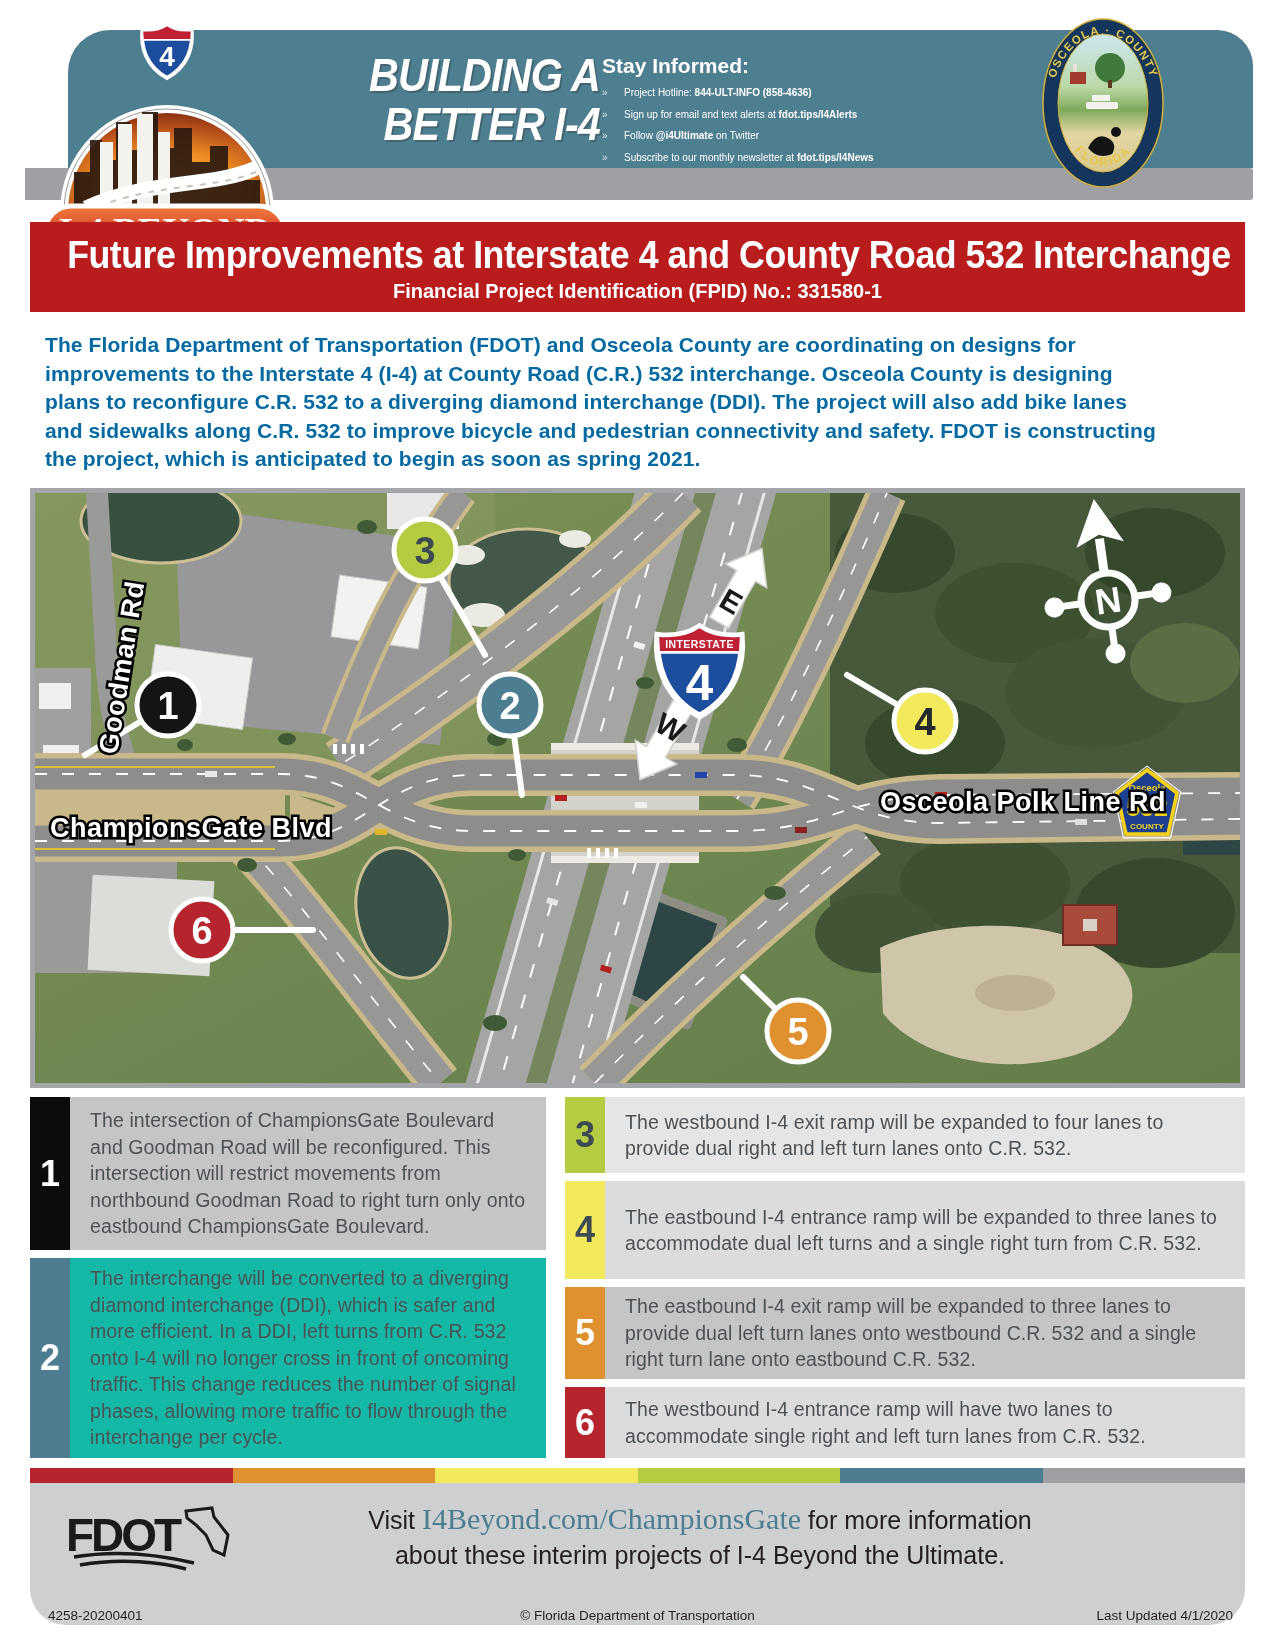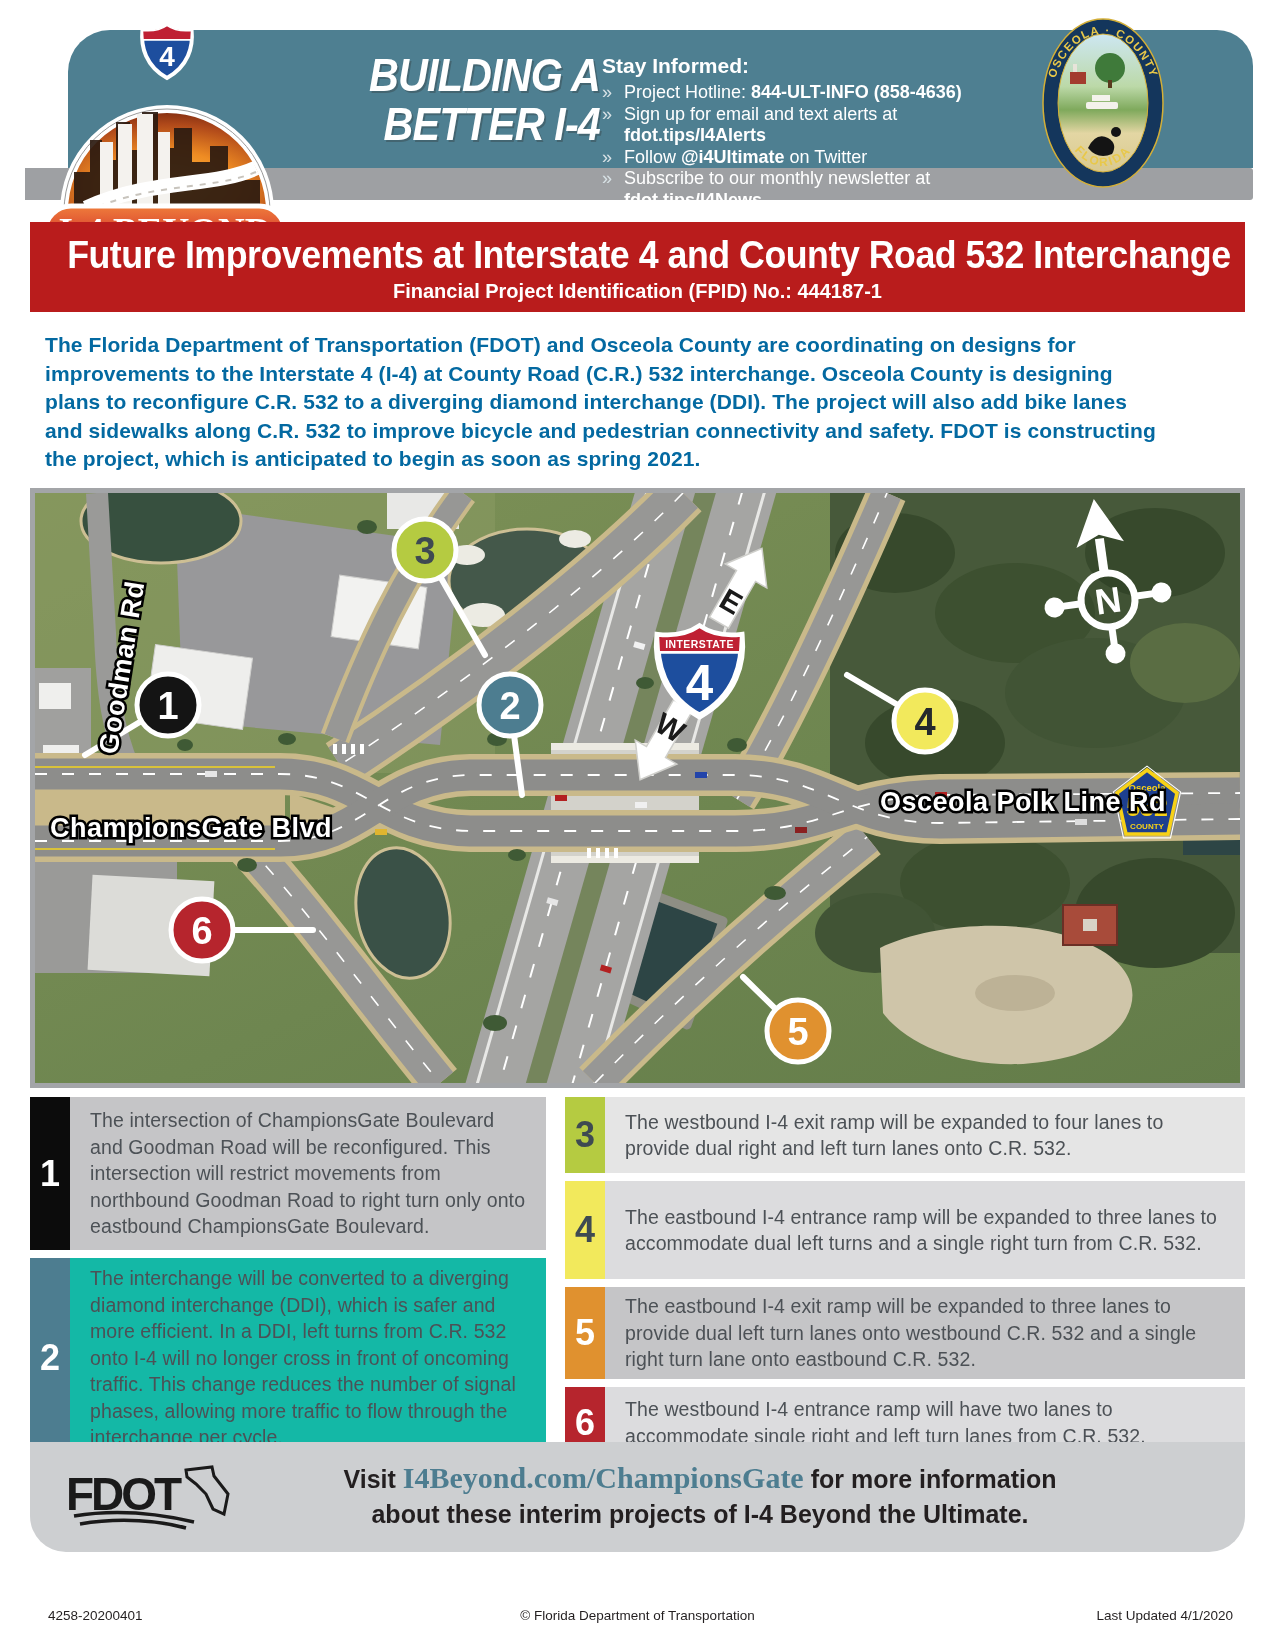--- a/index.html
+++ b/index.html
@@ -11,21 +11,21 @@
   .teal-panel{left:68px;top:30px;width:1185px;height:138px;background:#4e7f91;
               border-radius:42px 36px 0 0;}
   .gray-strip{left:25px;top:168px;width:1228px;height:32px;background:#9ea0a3;border-radius:0 3px 3px 0;}
   .logo-wrap{left:42px;top:20px;width:250px;height:248px;}
   .tagline{left:278px;top:50px;width:322px;text-align:right;color:#fff;font-style:italic;
            font-weight:900;font-size:47px;line-height:49px;letter-spacing:-1px;
            transform:scaleX(.88);transform-origin:100% 0;text-shadow:2px 2px 0 rgba(55,70,75,.45);}
   .tagline .l2{padding-left:40px;}
   .stay{left:602px;top:54px;width:430px;color:#fff;}
   .stay-title{font-size:21px;font-weight:bold;margin:0 0 4px 0;}
-  .stay-item{font-size:18px;line-height:21.5px;padding-left:22px;}
+  .stay-item{font-size:10px;line-height:21.5px;padding-left:22px;}
   .stay-item .bullet{display:inline-block;width:22px;margin-left:-22px;color:#d8e2e6;}
   .stay-item b{font-weight:bold;}
   .seal-wrap{left:1040px;top:16px;width:126px;height:174px;}
 
   
   .title-banner{left:30px;top:222px;width:1215px;height:90px;background:#b91c1c;color:#fff;text-align:center;}
   .title-banner .t1{margin-top:12px;font-size:38px;font-weight:bold;letter-spacing:-.5px;
                     display:inline-block;transform:scaleX(.94);white-space:nowrap;}
   .title-banner .t2{font-size:20px;font-weight:bold;margin-top:3px;}
 
@@ -43,24 +43,24 @@
   
   .callout{display:flex;align-items:stretch;}
   .callout .tab{width:40px;flex:none;display:flex;align-items:center;justify-content:center;
                 font-size:36px;font-weight:bold;}
   .callout .body{flex:1;display:flex;align-items:center;padding:10px 14px 10px 20px;
                  font-size:19.5px;line-height:26.5px;color:#4c5156;letter-spacing:.1px;}
 
   
   .stripe{left:30px;top:1468px;width:1215px;height:15px;display:flex;}
   .stripe div{flex:1;}
-  .footer{left:30px;top:1442px;width:1215px;height:110px;background:#cdcfd1;border-radius:0 0 36px 36px;}
+  .footer{left:30px;top:1483px;width:1215px;height:142px;background:#cdcfd1;border-radius:0 0 36px 36px;}
   .fdot-wrap{left:36px;top:22px;width:170px;height:66px;}
   .visit{position:absolute;left:190px;top:18px;width:960px;text-align:center;color:#231f20;
-         font-weight:bold;font-size:25px;line-height:35px;}
+         font-weight:normal;font-size:25px;line-height:35px;}
   .visit .link{font-family:"Liberation Serif","DejaVu Serif",serif;font-size:30px;color:#4d7d90;}
   .meta{left:0;top:1608px;width:1275px;font-size:13.5px;color:#231f20;}
   .meta .l{position:absolute;left:48px;}
   .meta .c{position:absolute;left:0;width:100%;text-align:center;}
   .meta .r{position:absolute;right:42px;margin-left:27px;}
 </style>
 </head>
 <body>
 
 <div class="page">
@@ -166,21 +166,21 @@
         <textPath href="#sealTop" startOffset="50%" text-anchor="middle">OSCEOLA · COUNTY</textPath>
       </text>
       <text font-size="12" font-weight="bold" fill="#e8c84a" letter-spacing="2">
         <textPath href="#sealBot" startOffset="50%" text-anchor="middle">FLORIDA</textPath>
       </text>
     </svg>
   </div>
 
   <div class="abs title-banner">
     <div class="t1">Future Improvements at Interstate 4 and County Road 532 Interchange</div>
-    <div class="t2">Financial Project Identification (FPID) No.: 444187-1</div>
+    <div class="t2">Financial Project Identification (FPID) No.: 331580-1</div>
   </div>
 
   <div class="abs intro">The Florida Department of Transportation (FDOT) and Osceola County are coordinating on designs for improvements to the Interstate 4 (I-4) at County Road (C.R.) 532 interchange. Osceola County is designing plans to reconfigure C.R. 532 to a diverging diamond interchange (DDI). The project will also add bike lanes and sidewalks along C.R. 532 to improve bicycle and pedestrian connectivity and safety. FDOT is constructing the project, which is anticipated to begin as soon as spring 2021.</div>
 
   <div class="abs map-frame">
     <svg viewBox="0 0 1205 590" preserveAspectRatio="none">
       <defs>
         <linearGradient id="grass" x1="0" y1="0" x2="1" y2="1">
           <stop offset="0%" stop-color="#7f9257"></stop>
             <stop offset="55%" stop-color="#6e8650"></stop>

